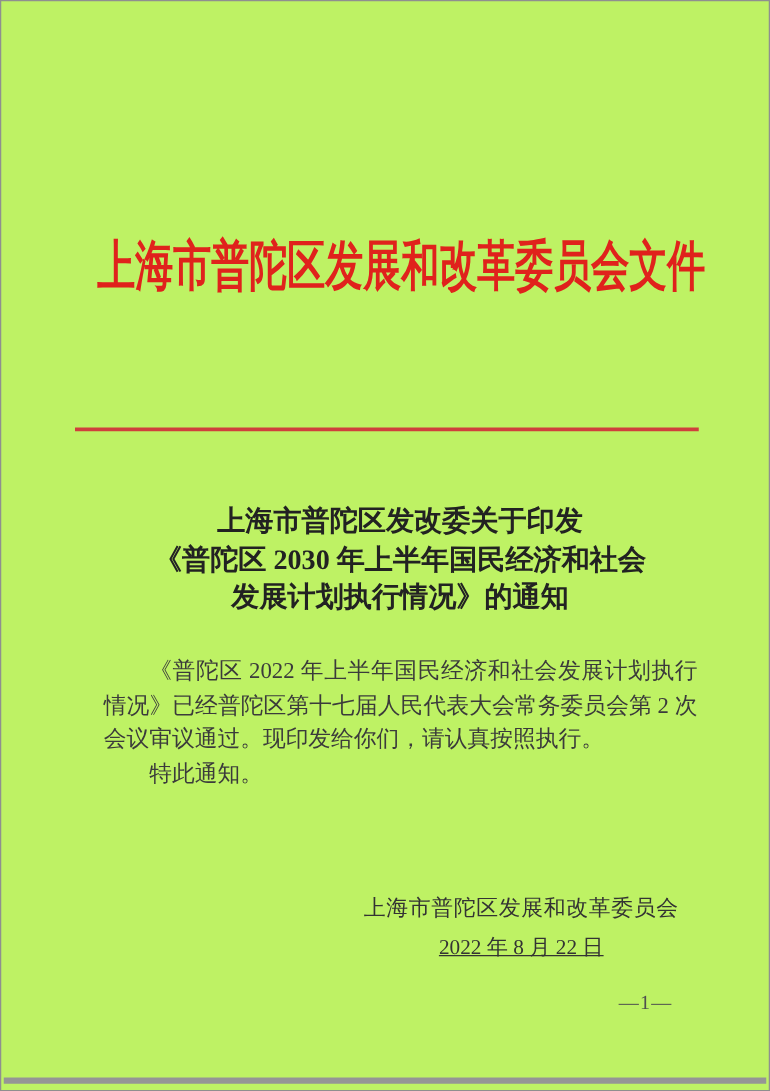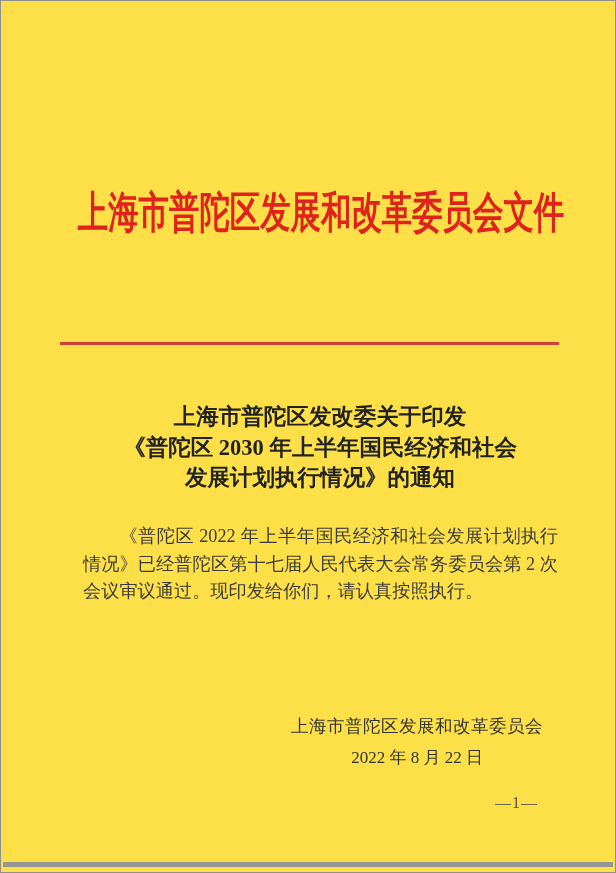--- a/index.html
+++ b/index.html
@@ -11,21 +11,21 @@
   * { margin: 0; padding: 0; box-sizing: border-box; }
   html, body {
     width: 616px; height: 873px;
     background: #ffffff;
     font-family: "Liberation Serif", "DejaVu Serif", serif;
     overflow: hidden;
   }
   .page {
     position: relative;
     width: 616px; height: 873px;
-    background: #fde047;
+    background: #bef264;
     border: 1px solid #8f8f8f;
   }
   .banner {
     position: absolute;
     top: 182px; left: 0; right: 0;
     height: 62px;
     text-align: center;
     white-space: nowrap;
   }
   .banner .stretch {
@@ -81,20 +81,21 @@
   .sign-block .signature {
     font-size: 17.5px;
     line-height: 22px;
     letter-spacing: 0.5px;
     margin-top: 18px;
   }
   .sign-block .date {
     margin-top: 10px;
     font-size: 17px;
     line-height: 22px;
+    text-decoration: underline;
   }
   .page-number {
     position: absolute;
     top: 793px; right: 77px;
     font-size: 16px;
     letter-spacing: 1px;
     color: #4f4f4f;
   }
   .bottom-shadow {
     position: absolute;
@@ -116,20 +117,21 @@
   <div class="red-rule"></div>
 
   <div class="notice-title">
     <div>上海市普陀区发改委关于印发</div>
     <div>《普陀区 2030 年上半年国民经济和社会</div>
     <div>发展计划执行情况》的通知</div>
   </div>
 
   <div class="body-text">
     <p class="indent">《普陀区 2022 年上半年国民经济和社会发展计划执行情况》已经普陀区第十七届人民代表大会常务委员会第 2 次会议审议通过。现印发给你们，请认真按照执行。</p>
+    <p class="indent">特此通知。</p>
   </div>
 
   <div class="sign-block">
     <div class="signature">上海市普陀区发展和改革委员会</div>
     <div class="date">2022 年 8 月 22 日</div>
   </div>
 
   <div class="page-number">—1—</div>
 
   <div class="bottom-shadow"></div>

